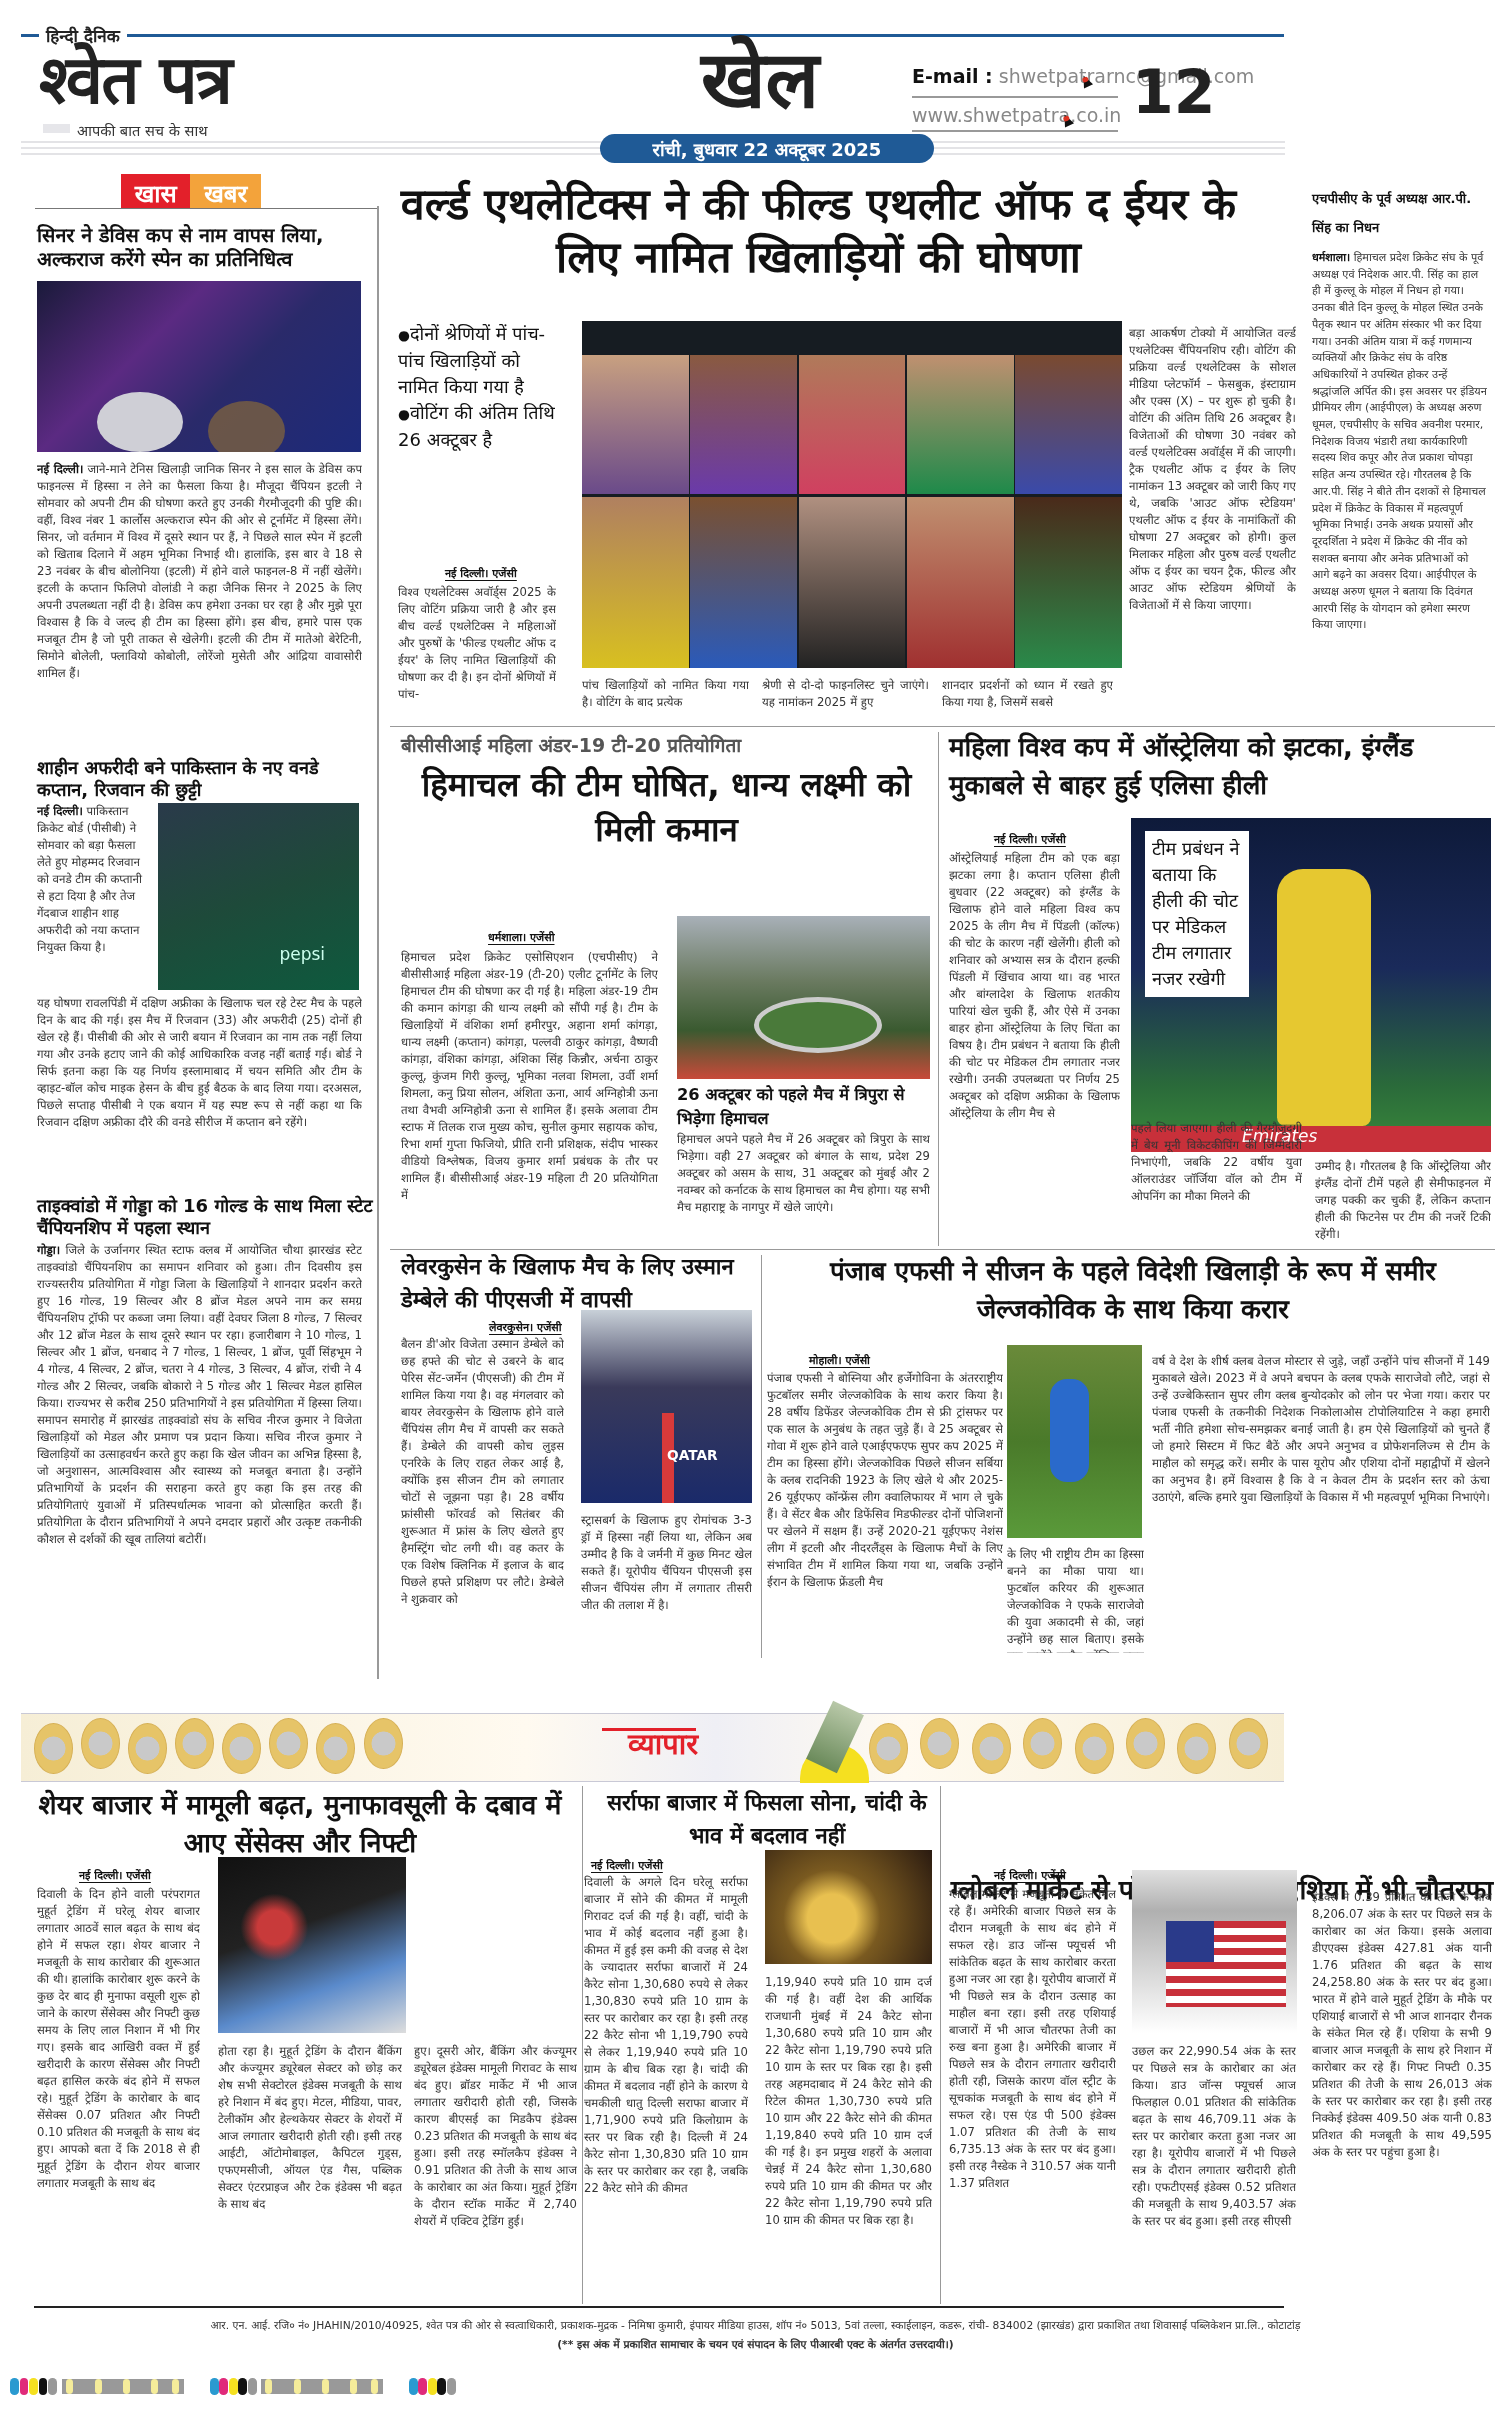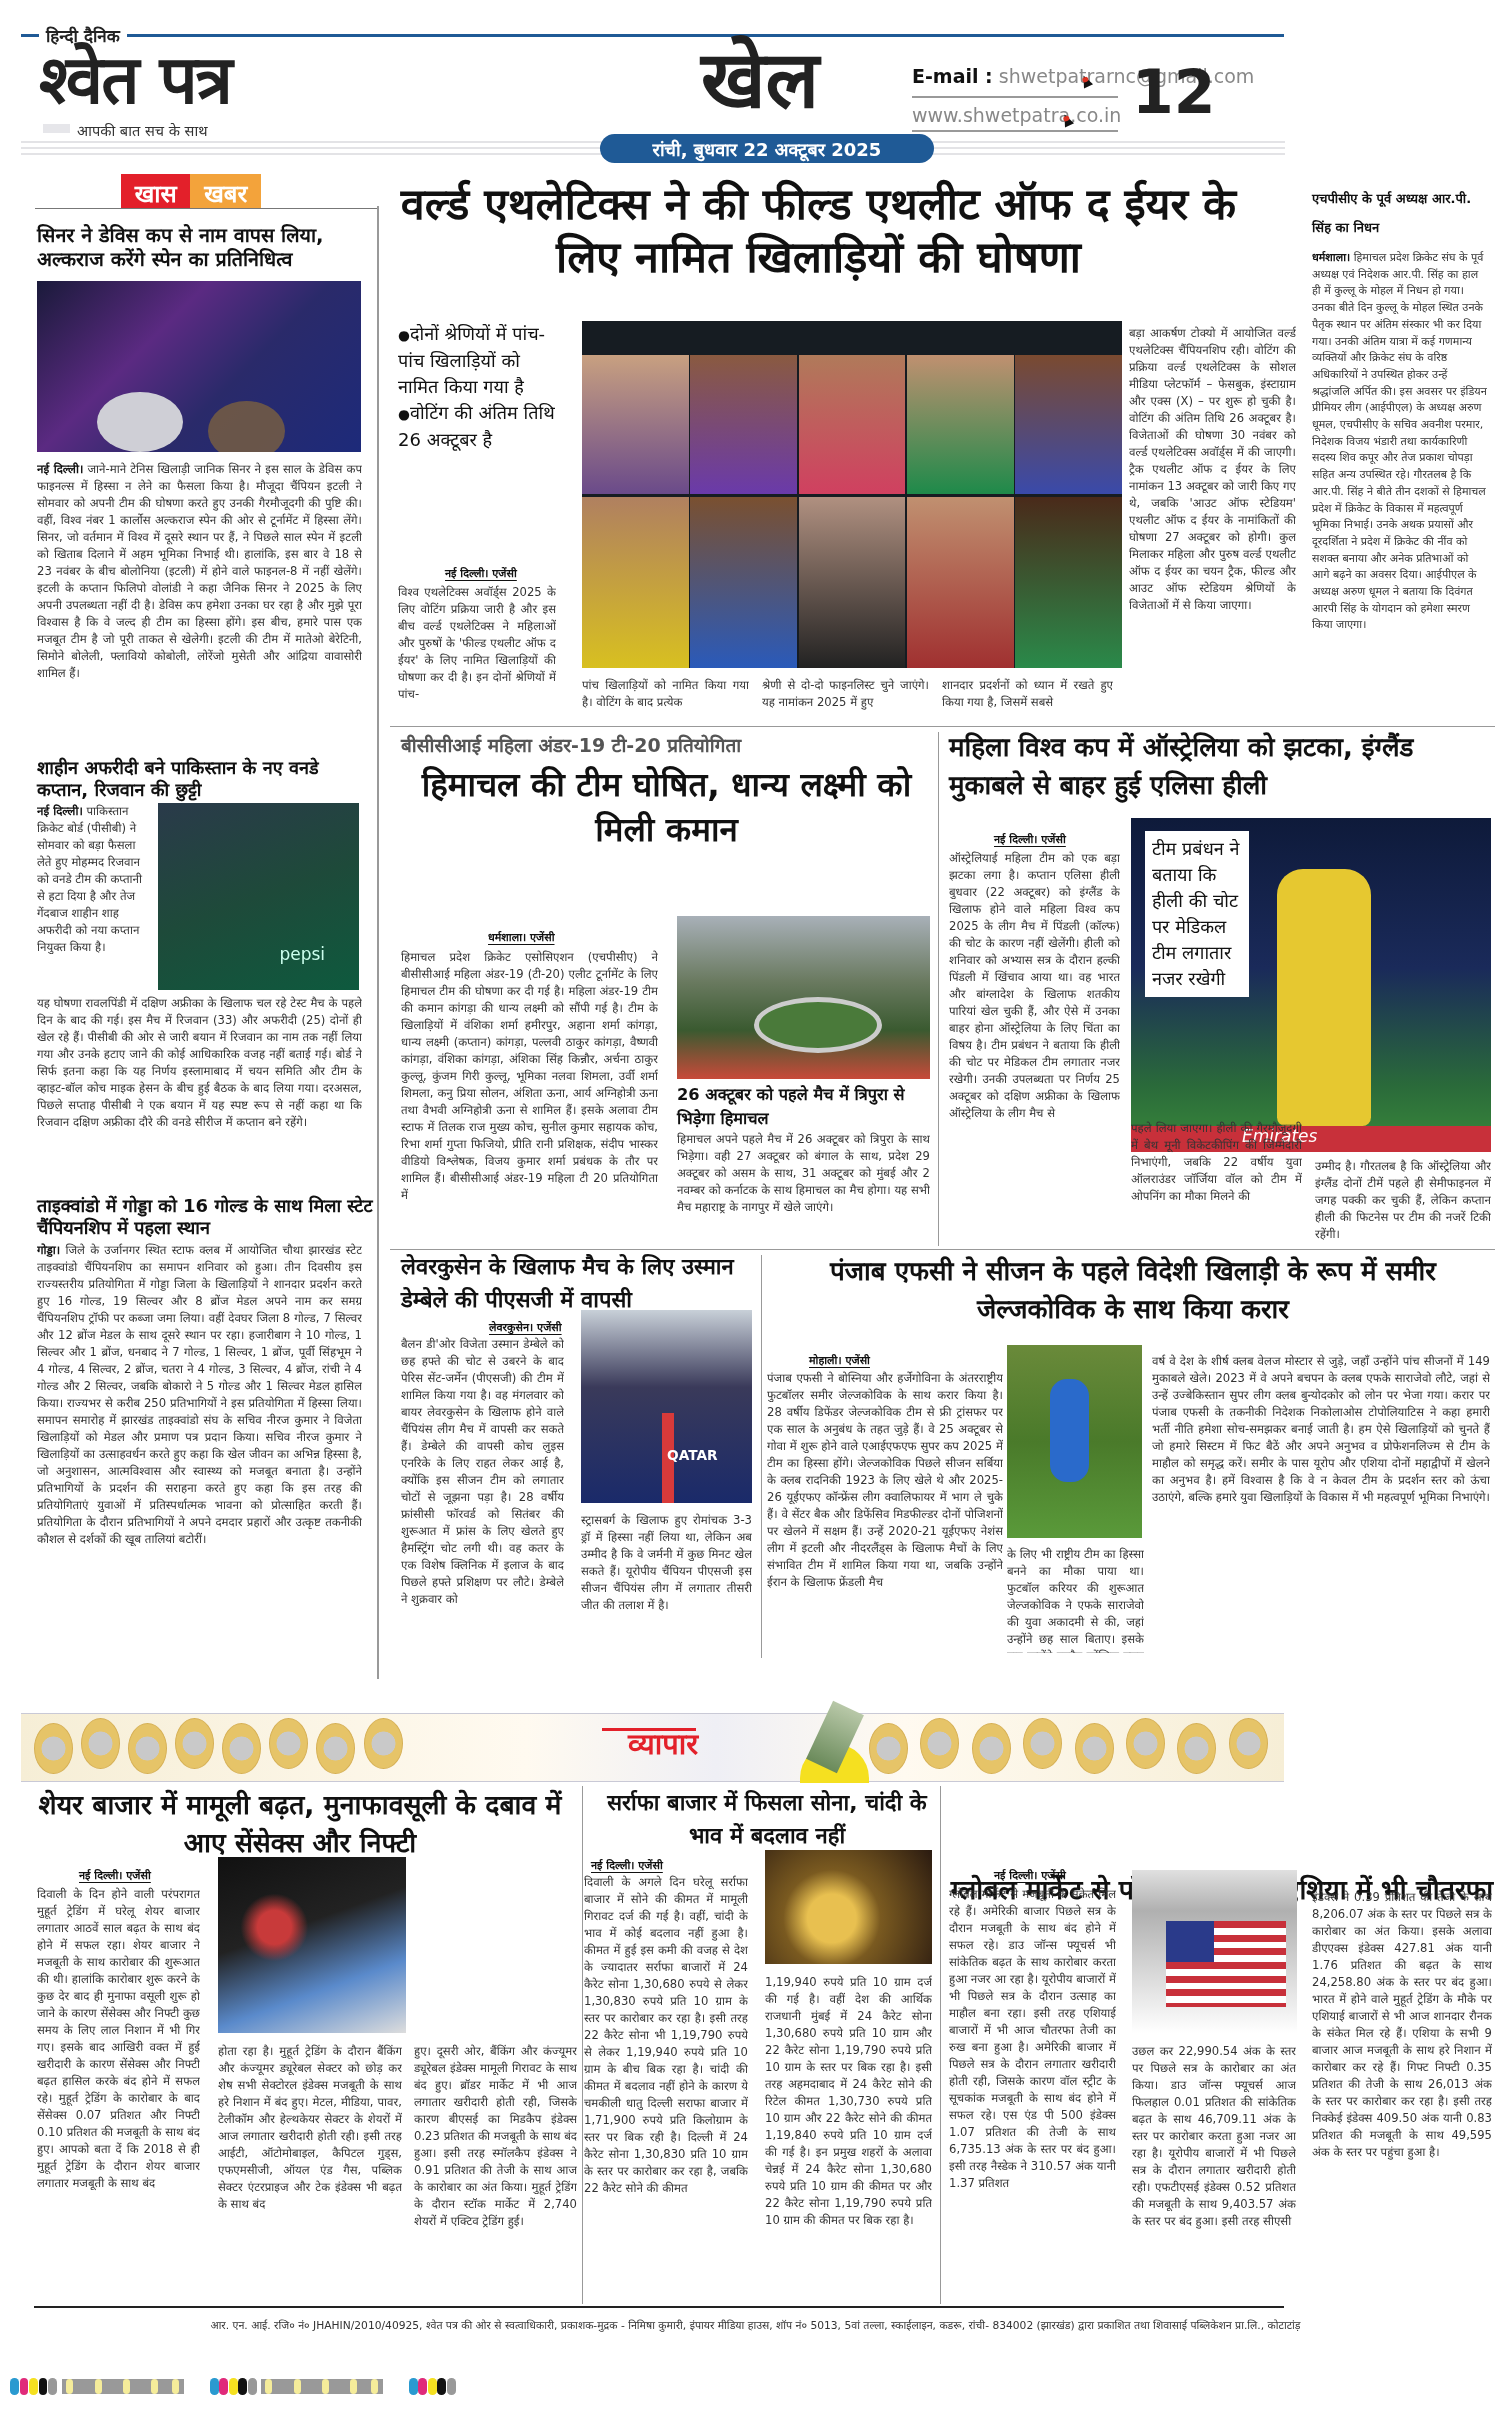--- a/index.html
+++ b/index.html
@@ -251,20 +251,21 @@
     </div>
   </div>
   <p class="body-text" style="left:1132px;top:2043px;width:164px;height:257px;overflow:hidden;">उछल कर 22,990.54 अंक के स्तर पर पिछले सत्र के कारोबार का अंत किया। डाउ जॉन्स फ्यूचर्स आज फिलहाल 0.01 प्रतिशत की सांकेतिक बढ़त के साथ 46,709.11 अंक के स्तर पर कारोबार करता हुआ नजर आ रहा है। यूरोपीय बाजारों में भी पिछले सत्र के दौरान लगातार खरीदारी होती रही। एफटीएसई इंडेक्स 0.52 प्रतिशत की मजबूती के साथ 9,403.57 अंक के स्तर पर बंद हुआ। इसी तरह सीएसी</p>
   <p class="body-text" style="left:1312px;top:1889px;width:180px;height:411px;overflow:hidden;">इंडेक्स ने 0.39 प्रतिशत की तेजी के साथ 8,206.07 अंक के स्तर पर पिछले सत्र के कारोबार का अंत किया। इसके अलावा डीएएक्स इंडेक्स 427.81 अंक यानी 1.76 प्रतिशत की बढ़त के साथ 24,258.80 अंक के स्तर पर बंद हुआ। भारत में होने वाले मुहूर्त ट्रेडिंग के मौके पर एशियाई बाजारों से भी आज शानदार रौनक के संकेत मिल रहे हैं। एशिया के सभी 9 बाजार आज मजबूती के साथ हरे निशान में कारोबार कर रहे हैं। गिफ्ट निफ्टी 0.35 प्रतिशत की तेजी के साथ 26,013 अंक के स्तर पर कारोबार कर रहा है। इसी तरह निक्केई इंडेक्स 409.50 अंक यानी 0.83 प्रतिशत की मजबूती के साथ 49,595 अंक के स्तर पर पहुंचा हुआ है।</p>
 </article>
 
 <div class="h-rule" style="left:34px;top:2306px;width:1250px;height:1.7px;background:#222;"></div>
 
 <footer class="footer">
   <div>आर. एन. आई. रजि० नं० JHAHIN/2010/40925, श्वेत पत्र की ओर से स्वत्वाधिकारी, प्रकाशक-मुद्रक - निमिषा कुमारी, इंपायर मीडिया हाउस, शॉप नं० 5013, 5वां तल्ला, स्काईलाइन, कडरू, रांची- 834002 (झारखंड) द्वारा प्रकाशित तथा शिवासाई पब्लिकेशन प्रा.लि., कोटाटांड़</div>
+  <div style="font-weight:bold;">(** इस अंक में प्रकाशित सामाचार के चयन एवं संपादन के लिए पीआरबी एक्ट के अंतर्गत उत्तरदायी।)</div>
 </footer>
 
 <div class="reg-mark" style="left:10.3px;">
   <span style="background:#2a9ad0;"></span>
     <span style="background:#e02a7a;"></span>
     <span style="background:#f5e020;"></span>
     <span style="background:#111;"></span>
     <span style="background:#999;"></span>
 </div>
 <div class="reg-bar" style="left:62px;width:122px;">

